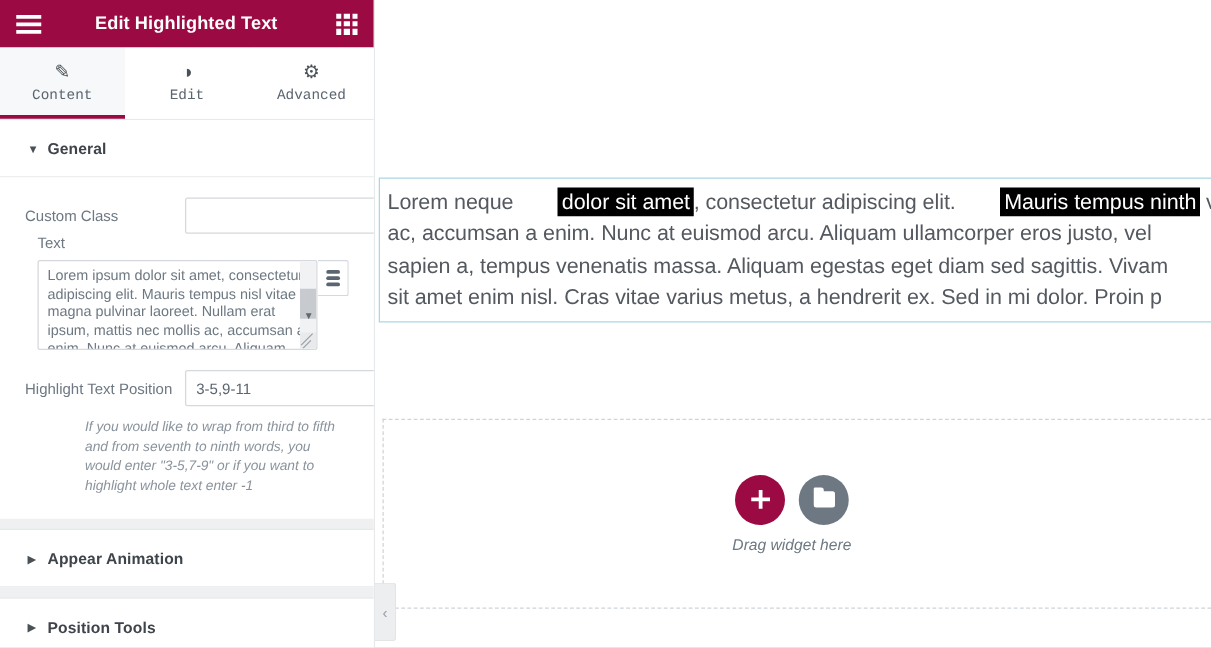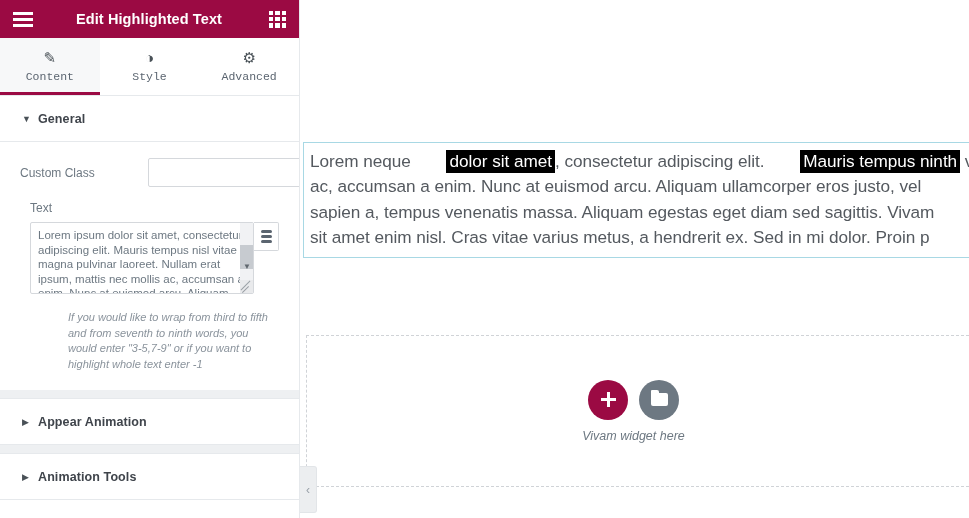--- a/index.html
+++ b/index.html
@@ -149,21 +149,21 @@
   }
 
   
   .section-body {
     padding: 16px 20px 18px 20px;
     background: #ffffff;
   }
   .ctrl-row {
     display: flex;
     align-items: center;
-    margin-bottom: 14px;
+    margin-bottom: 0;
   }
   .ctrl-label {
     font-size: 12px;
     color: #6d7882;
     width: 128px;
     flex: 0 0 128px;
   }
   .ctrl-label.block {
     width: auto;
     flex: none;
@@ -427,21 +427,21 @@
       </div>
     </div>
 
     <div class="tabs">
       <div class="tab active">
         <span class="ticon">✎</span>
         <span class="tlabel">Content</span>
       </div>
       <div class="tab">
         <span class="ticon">◑</span>
-        <span class="tlabel">Style</span>
+        <span class="tlabel">Edit</span>
       </div>
       <div class="tab">
         <span class="ticon">⚙</span>
         <span class="tlabel">Advanced</span>
       </div>
     </div>
 
     <div class="section-head">
       <span class="caret">▼</span>
       <span class="sec-label">General</span>
@@ -471,36 +471,42 @@
           <div class="ta-tagbtn">
             <span class="db-icon">
                 <i></i>
                 <i></i>
                 <i></i>
               </span>
           </div>
         </div>
       </div>
 
+      <div class="ctrl-row" style="margin-bottom:0;">
+        <div class="ctrl-label">Highlight Text Position</div>
+        <div class="input-wrap">
+          <input class="text-input" type="text" style="border-radius: 2px;" value="3-5,9-11">
+        </div>
+      </div>
 
       <div class="helper">If you would like to wrap from third to fifth and from seventh to ninth words, you would enter "3-5,7-9" or if you want to highlight whole text enter -1</div>
     </div>
 
     <div class="section-gap"></div>
 
     <div class="section-head">
       <span class="caret">▶</span>
       <span class="sec-label">Appear Animation</span>
     </div>
 
     <div class="section-gap"></div>
 
     <div class="section-head">
       <span class="caret">▶</span>
-      <span class="sec-label">Animation Tools</span>
+      <span class="sec-label">Position Tools</span>
     </div>
   </div>
 
   <div class="collapse-handle">
     <span>‹</span>
   </div>
 
   <div class="canvas">
 
     <div class="text-widget">
@@ -515,17 +521,17 @@
     <div class="dropzone">
       <div class="dz-inner">
         <div class="dz-buttons">
           <div class="dz-btn dz-add">
             <span class="plus"></span>
           </div>
           <div class="dz-btn dz-folder">
             <span class="folder-glyph"></span>
           </div>
         </div>
-        <div class="dz-label">Vivam widget here</div>
+        <div class="dz-label">Drag widget here</div>
       </div>
     </div>
   </div>
 </div>
 
 </body></html>

